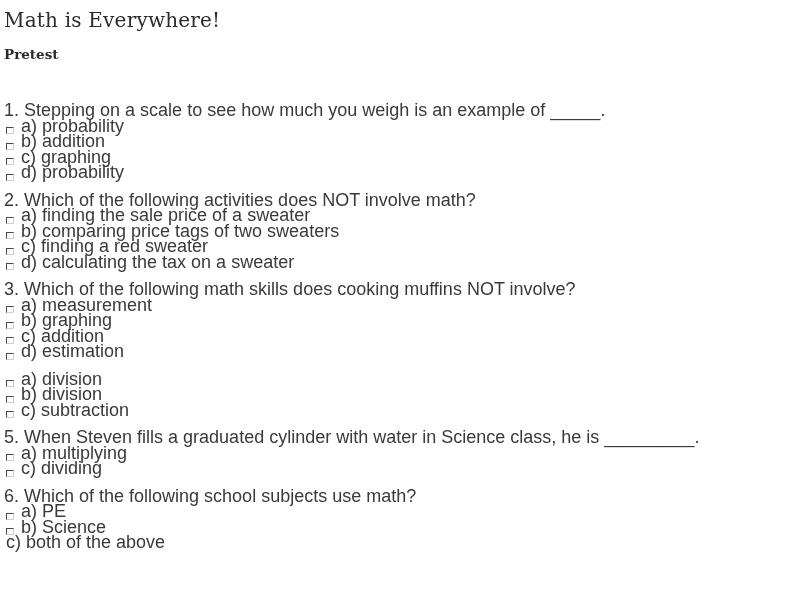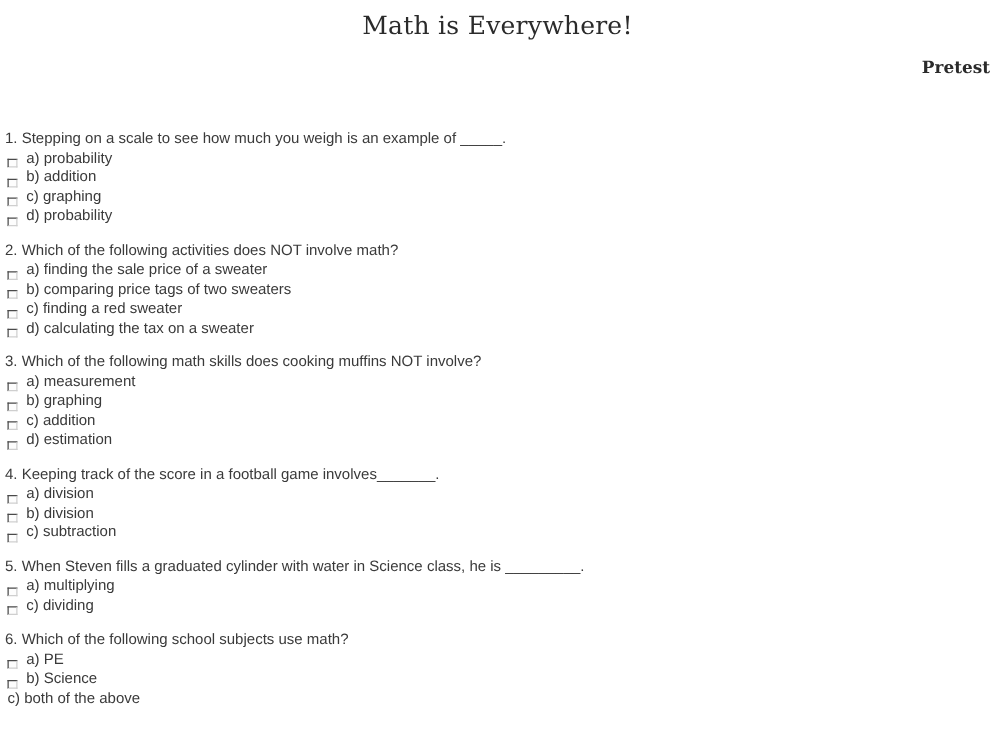--- a/index.html
+++ b/index.html
@@ -12,41 +12,40 @@
     height: 600px;
     overflow: hidden;
     font-family: "Liberation Sans", sans-serif;
     color: #3a3a3a;
     position: relative;
   }
   .doc {
     padding: 6px 8px 0 4px;
   }
   .page-title {
-    text-align: center;
     font-family: "DejaVu Serif", serif;
     font-weight: 400;
     font-size: 20px;
     color: #2b2b2b;
     margin: 2px 0 0 0;
     letter-spacing: 0.2px;
   }
   .page-subtitle {
-    text-align: right;
+    text-align: left;
     font-family: "DejaVu Serif", serif;
     font-weight: 700;
     font-size: 13.5px;
     color: #2b2b2b;
     margin: 14px 0 0 0;
   }
   .questions {
     margin-top: 41px;
   }
   .question {
-    font-size: 12px;
+    font-size: 18px;
     line-height: 15.5px;
     margin-bottom: 12px;
   }
   .q-text {
     white-space: nowrap;
   }
   .option {
     display: flex;
     align-items: flex-end;
     padding-left: 2px;
@@ -146,21 +145,20 @@
   </div>
 
   <div class="option">
     <span class="checkbox"></span>
     <span class="opt-text">d) estimation</span>
   </div>
 </div>
   </div>
 
   <div class="question">
-    <div class="q-text">4. Keeping track of the score in a football game involves_______.</div>
     <div class="options">
   <div class="option">
     <span class="checkbox"></span>
     <span class="opt-text">a) division</span>
   </div>
 
   <div class="option">
     <span class="checkbox"></span>
     <span class="opt-text">b) division</span>
   </div>

